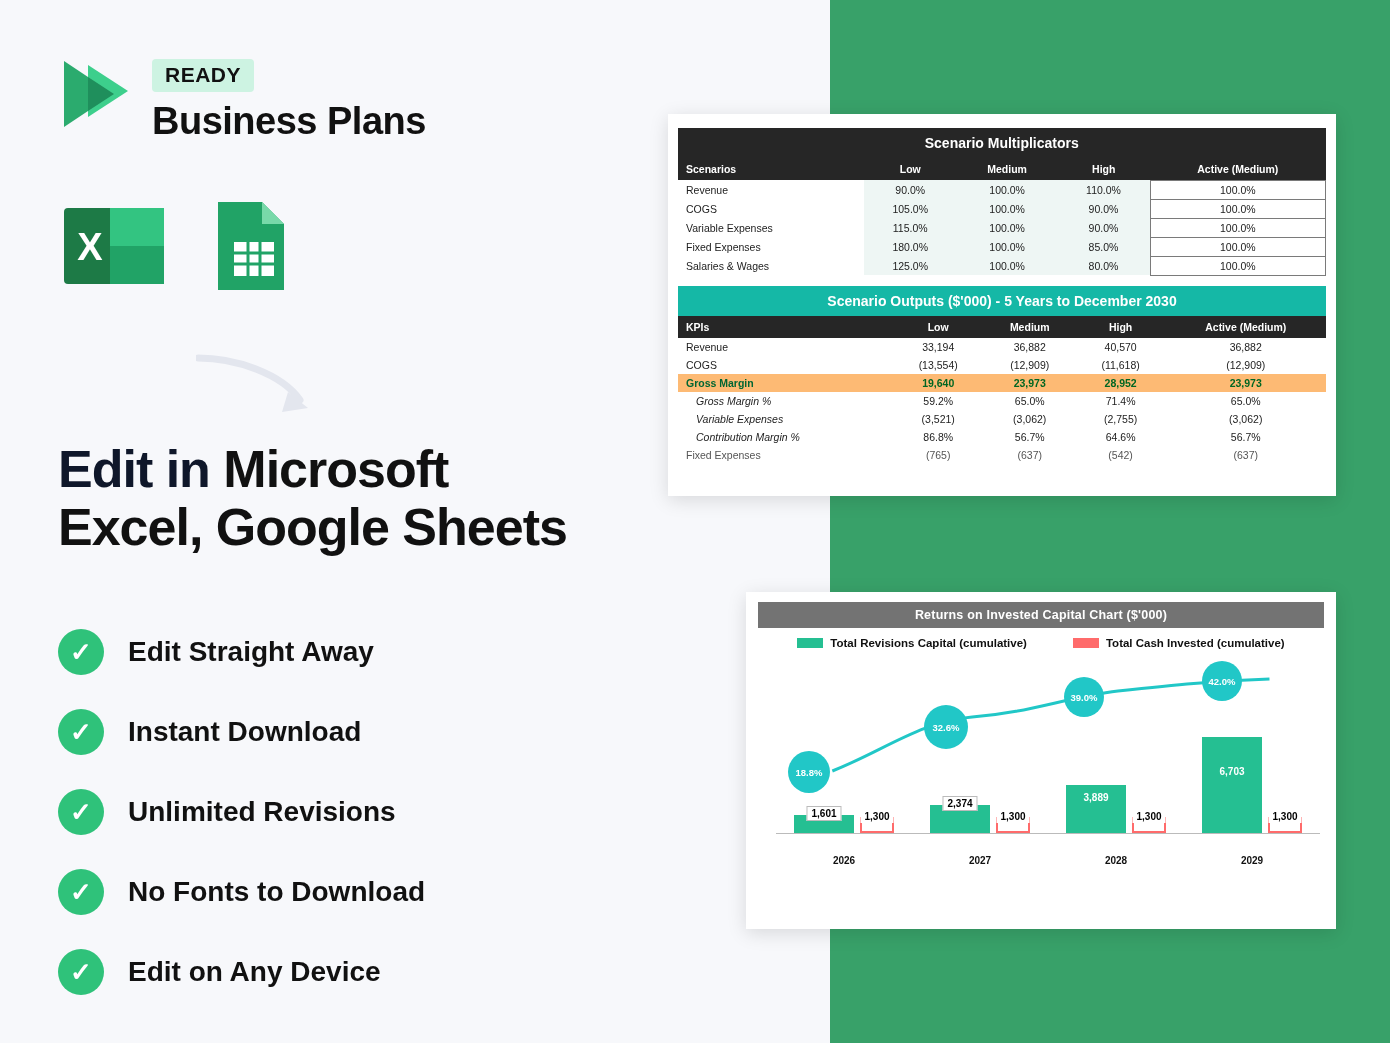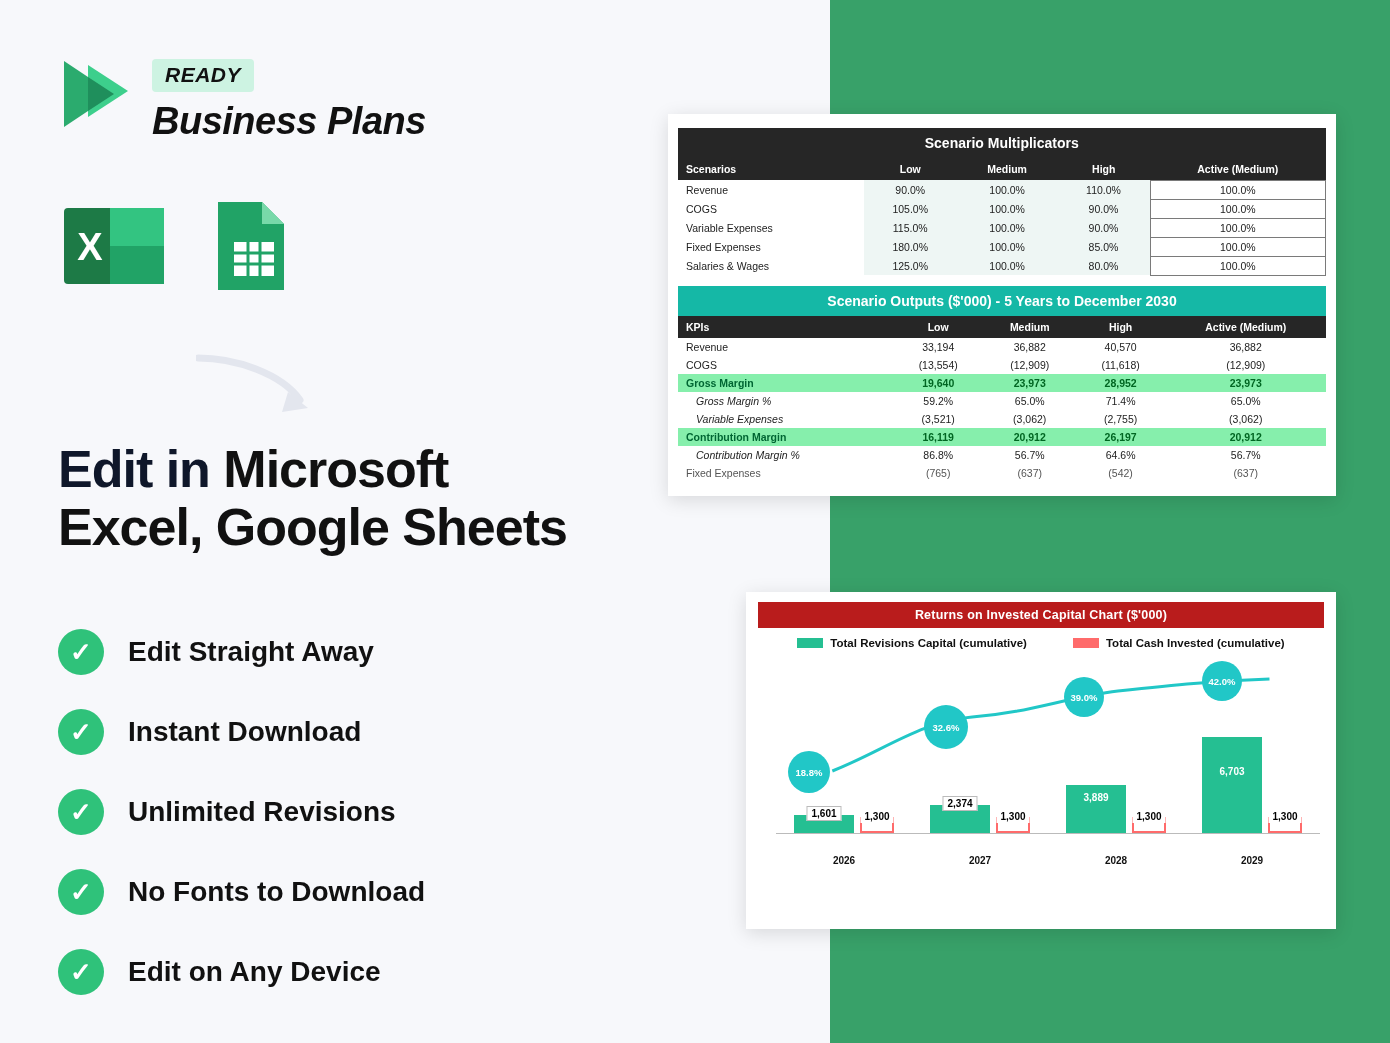--- a/index.html
+++ b/index.html
@@ -11,21 +11,21 @@
     position:relative;
     overflow:hidden;
   }
   .green-panel{
     position:absolute; right:0; top:0; width:560px; height:1043px;
     background:#34a濃;
   }
   .green-panel{ background:#38a169; }
   
   .brand { position:absolute; left:58px; top:55px; width:600px; }
-  .brand-row { display:flex; align-items:flex-start;font-style:italic; }
+  .brand-row { display:flex; align-items:flex-start; }
   .logo-mark { width:78px; height:78px; position:relative; margin-right:16px;}
   .brand-text { padding-top:4px; }
   .ready-badge {
     display:inline-block; background:#cdf3e2; color:#111;
     font-size:21px; font-weight:bold; letter-spacing:.5px;
     padding:4px 13px 5px 13px; border-radius:4px;
   }
   .brand-title {
     font-size:38px; font-weight:bold; color:#111; margin-top:8px;
     letter-spacing:-0.5px;
@@ -65,29 +65,29 @@
   .title-bar.teal td { background:#15b8a6; }
   .hdr td {
     background:#262626; color:#fff; font-weight:bold; font-size:10.5px;
     padding:5px 8px;
   }
   .hdr td.num { text-align:center; }
   td.lbl { padding:3px 8px; }
   td.num { text-align:center; padding:3px 8px; }
   tr.tinted td.num.shade { background:#eef6f4; }
   tr.active td.num.act { border:1px solid #7a7a7a; background:#fff; }
-  tr.row-green td { background:#86efac; color:#062; font-weight:bold; }
+  tr.row-green td { background:#fdba74; color:#062; font-weight:bold; }
   tr.row-green td.lbl { color:#063; }
   td.ital { font-style:italic; padding-left:18px; }
   .fade-row td { color:#555; }
 
   
   #chart-card { left:746px; top:592px; width:590px; height:337px; padding:10px 12px;}
   .chart-title {
-    background:#b91c1c; color:#fff; font-weight:bold; text-align:center;
+    background:#737373; color:#fff; font-weight:bold; text-align:center;
     font-size:12.5px; padding:6px 0; letter-spacing:.2px;
   }
   .legend { display:flex; justify-content:center; gap:46px; margin-top:9px; }
   .legend-item { display:flex; align-items:center; font-size:11.5px; font-weight:bold; color:#111;}
   .swatch { width:26px; height:10px; margin-right:7px; }
   .plot { position:relative; height:215px; margin-top:6px; }
   .axis-line { position:absolute; left:18px; right:4px; bottom:36px; height:1px; background:#bbb; }
   .bars { position:absolute; left:18px; right:4px; bottom:37px; top:0; display:flex; }
   .group { flex:1; position:relative; display:flex; align-items:flex-end; justify-content:center; gap:6px;}
   .bar-main { width:60px; background:#25bf92; position:relative; }
@@ -285,27 +285,20 @@
       <td class="num">71.4%</td>
       <td class="num">65.0%</td>
     </tr>
     <tr>
       <td class="lbl ital">Variable Expenses</td>
       <td class="num">(3,521)</td>
       <td class="num">(3,062)</td>
       <td class="num">(2,755)</td>
       <td class="num">(3,062)</td>
     </tr>
-    <tr class="row-green">
-      <td class="lbl">Contribution Margin</td>
-      <td class="num">16,119</td>
-      <td class="num">20,912</td>
-      <td class="num">26,197</td>
-      <td class="num">20,912</td>
-    </tr>
     <tr>
       <td class="lbl ital">Contribution Margin %</td>
       <td class="num">86.8%</td>
       <td class="num">56.7%</td>
       <td class="num">64.6%</td>
       <td class="num">56.7%</td>
     </tr>
     <tr class="fade-row">
       <td class="lbl">Fixed Expenses</td>
       <td class="num">(765)</td>

